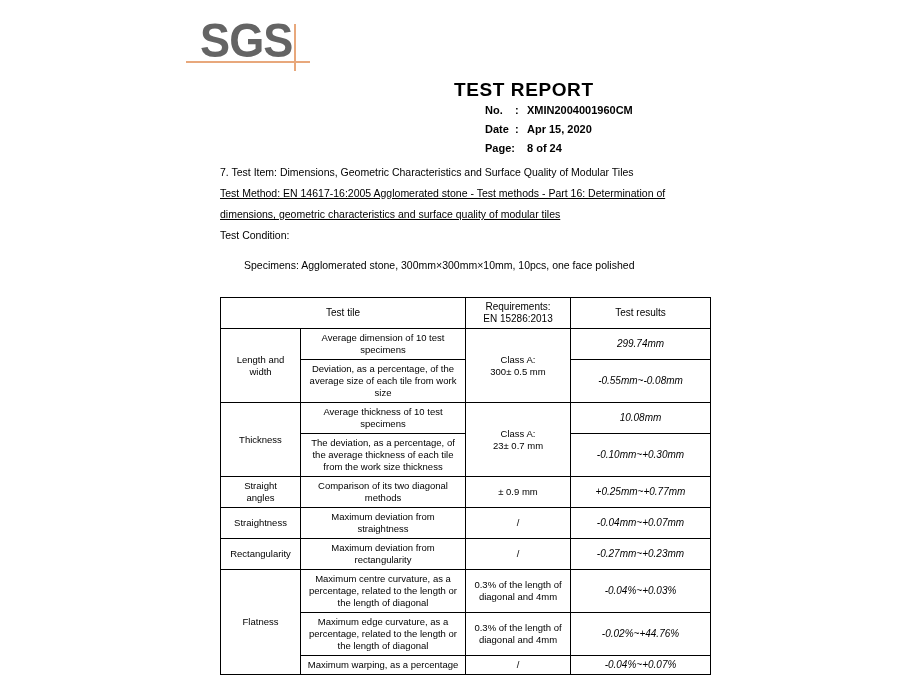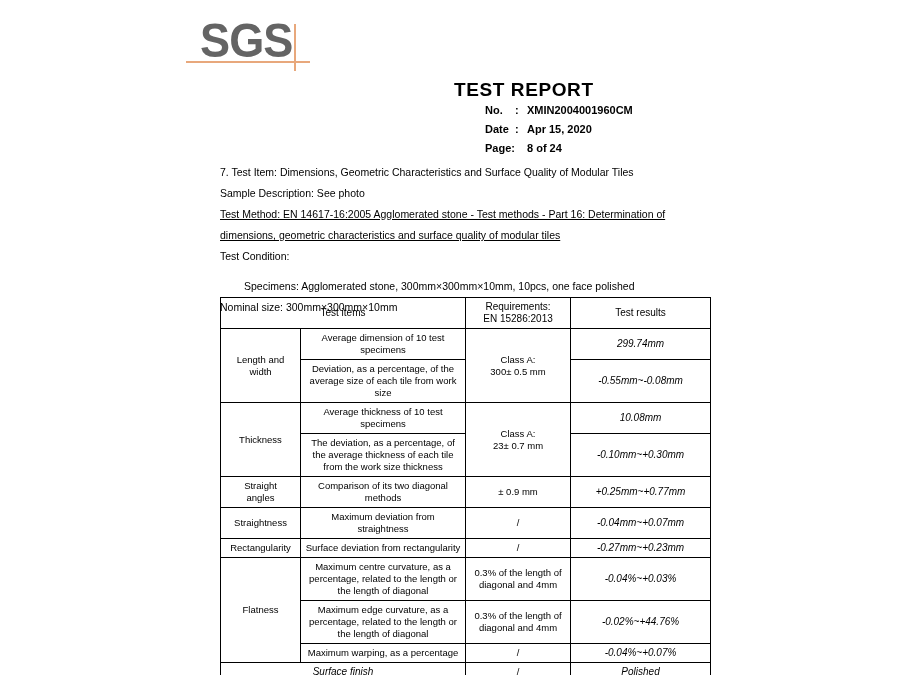--- a/index.html
+++ b/index.html
@@ -159,38 +159,36 @@
   </div>
   <div class="meta-row">
     <span class="meta-label">Page:</span>
     <span class="meta-colon"></span>
     <span class="meta-value">8 of  24</span>
   </div>
 </div>
 
 <div class="intro">
   <div>7. Test Item: Dimensions, Geometric Characteristics and Surface Quality of Modular Tiles</div>
-  <div>Sample Description: See photo</div>
   <div class="wrapline">Test Method: EN 14617-16:2005 Agglomerated stone - Test methods - Part 16: Determination of dimensions, geometric characteristics and surface quality of modular tiles</div>
   <div>Test Condition:</div>
   <div class="indent">Specimens: Agglomerated stone, 300mm×300mm×10mm, 10pcs, one face polished</div>
-  <div>Nominal size: 300mm×300mm×10mm</div>
 </div>
 
 <table class="report-table">
   <colgroup>
     <col class="col-cat">
       <col class="col-desc">
       <col class="col-req">
       <col class="col-res">
   </colgroup>
   <tbody>
 
     <tr>
-      <td class="hdr" colspan="2">Test items</td>
+      <td class="hdr" colspan="2">Test tile</td>
       <td class="hdr">
         <span>Requirements:</span><br>
         <span>EN 15286:2013</span>
       </td>
       <td class="hdr">Test results</td>
     </tr>
 
     <tr>
       <td rowspan="2">
         <span>Length and</span><br>
@@ -236,21 +234,21 @@
 
     <tr>
       <td>Straightness</td>
       <td>Maximum deviation from straightness</td>
       <td>/</td>
       <td class="res-cell">-0.04mm~+0.07mm</td>
     </tr>
 
     <tr>
       <td>Rectangularity</td>
-      <td>Surface deviation from rectangularity</td>
+      <td>Maximum deviation from rectangularity</td>
       <td>/</td>
       <td class="res-cell">-0.27mm~+0.23mm</td>
     </tr>
 
     <tr>
       <td rowspan="3">Flatness</td>
       <td>Maximum centre curvature, as a percentage, related to the length or the length of diagonal</td>
       <td>
         <span>0.3% of the length of</span><br>
         <span>diagonal and 4mm</span>

